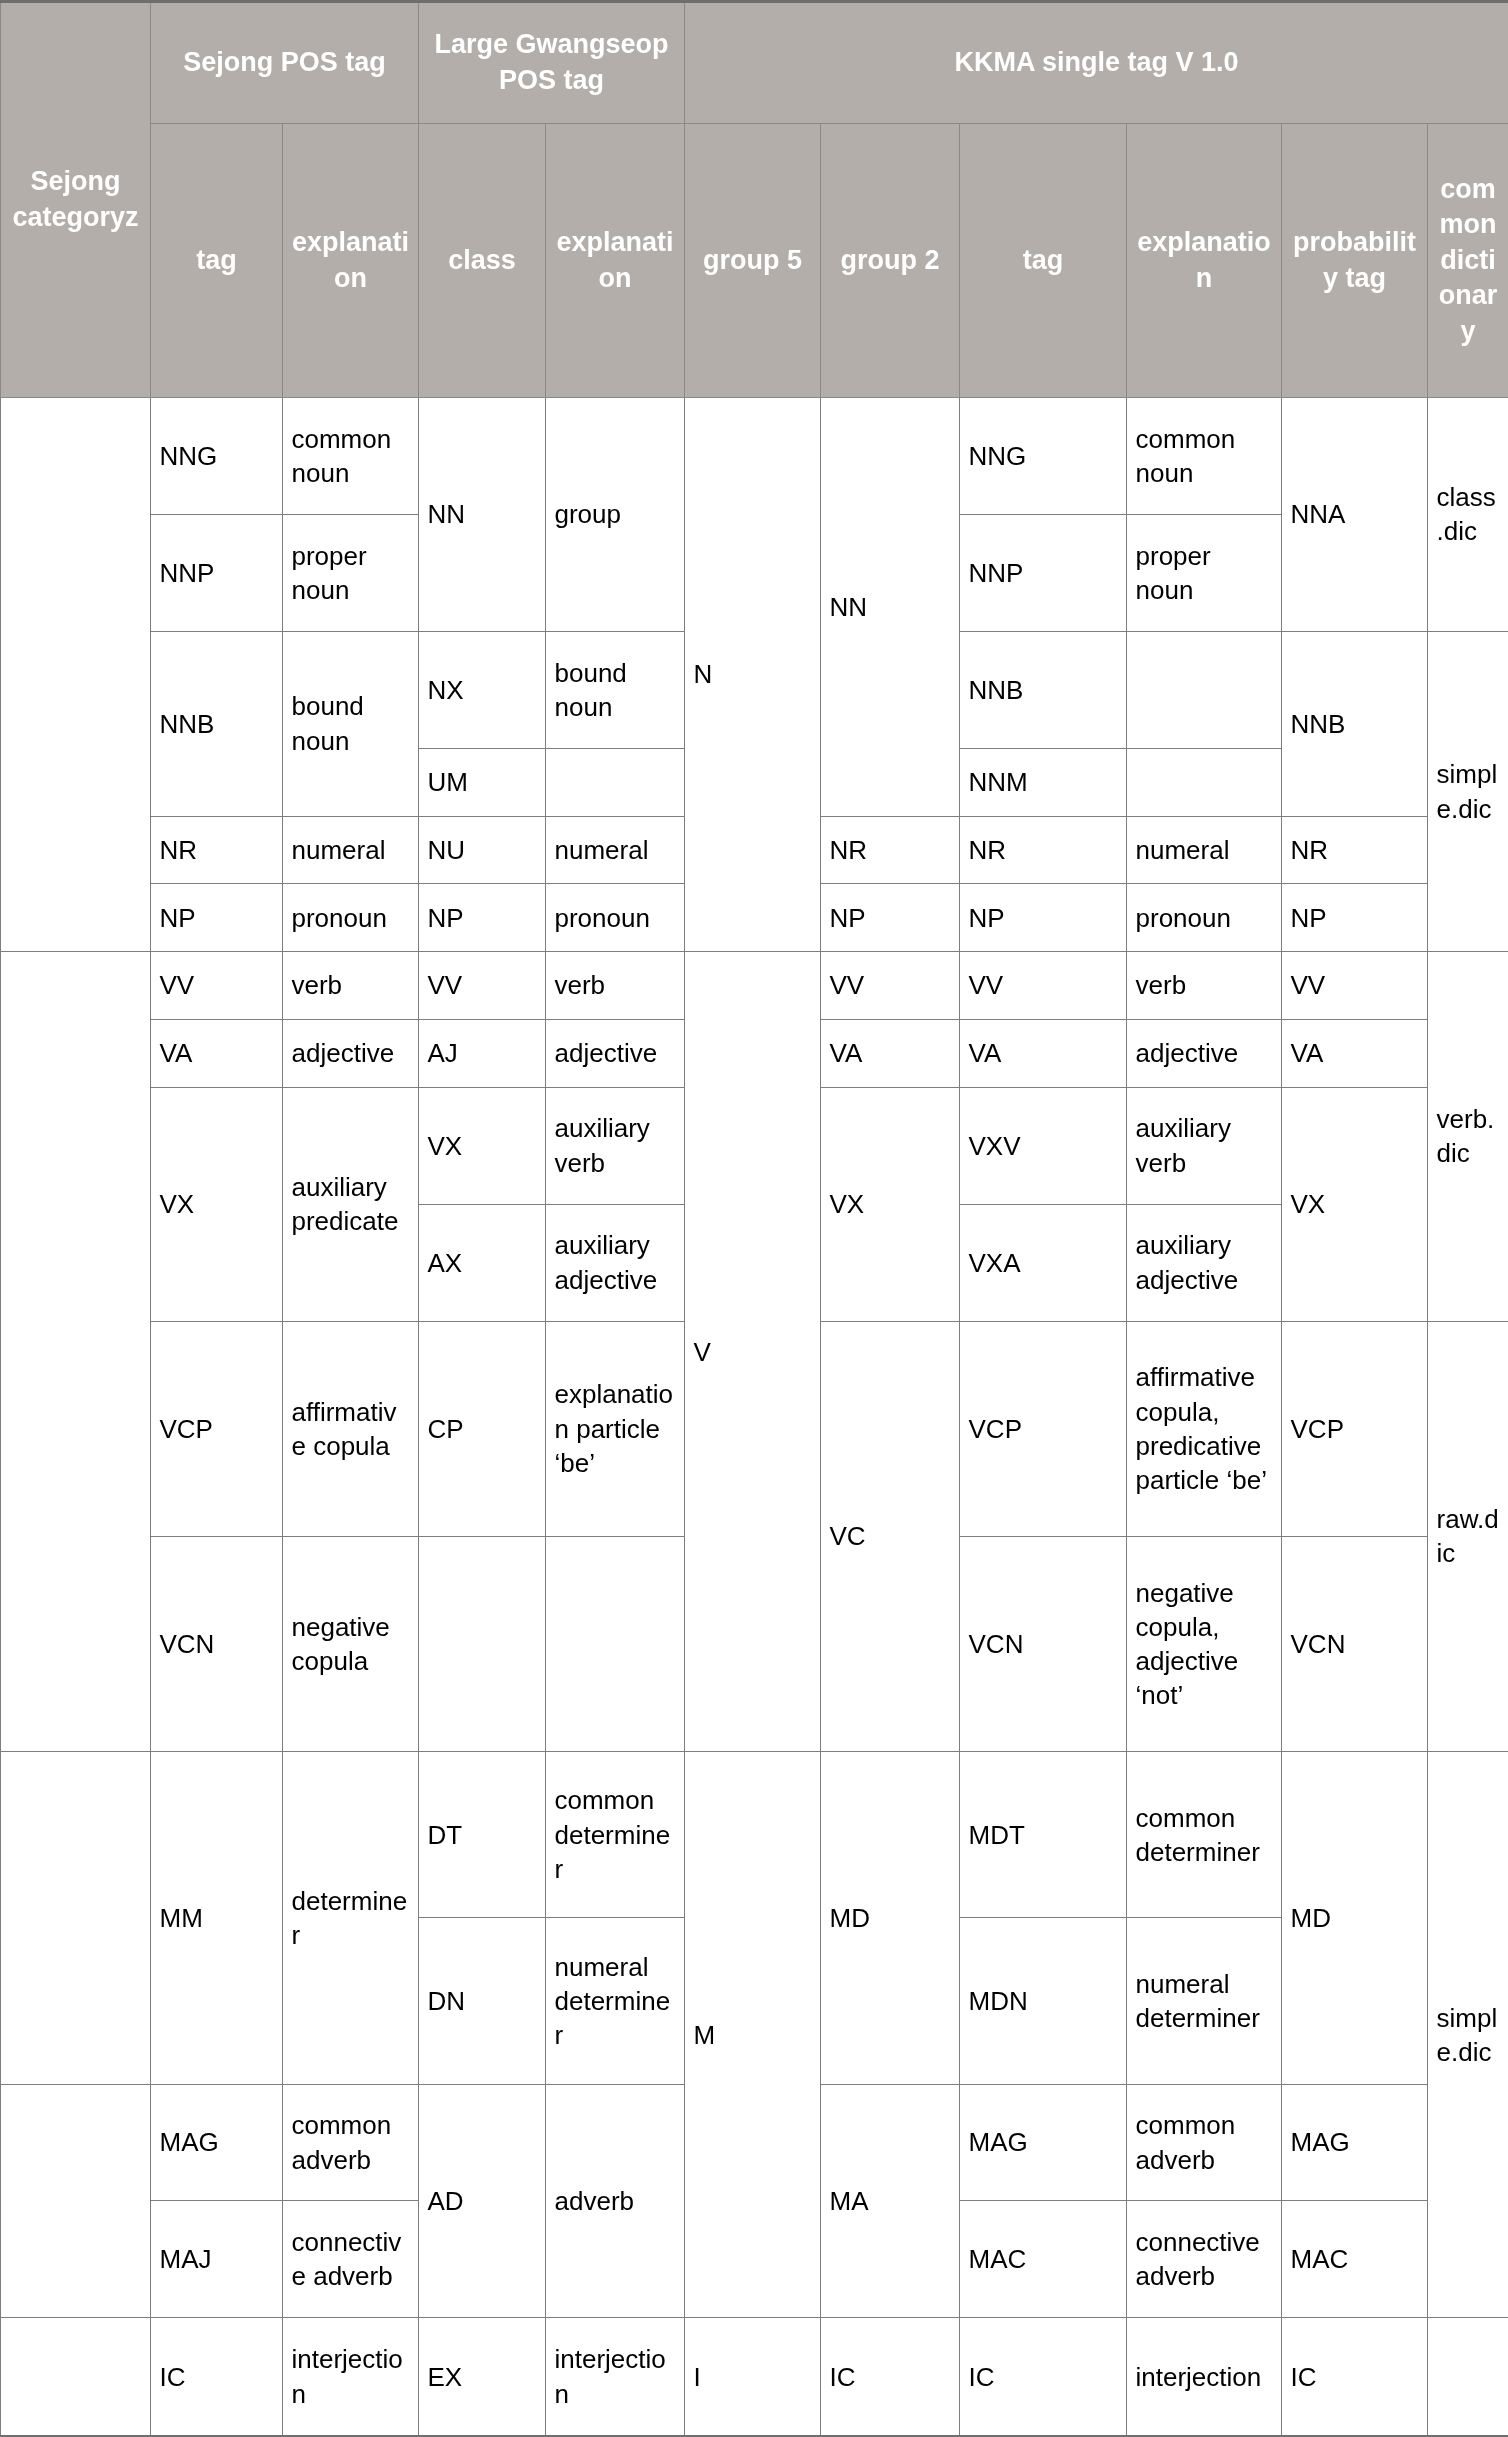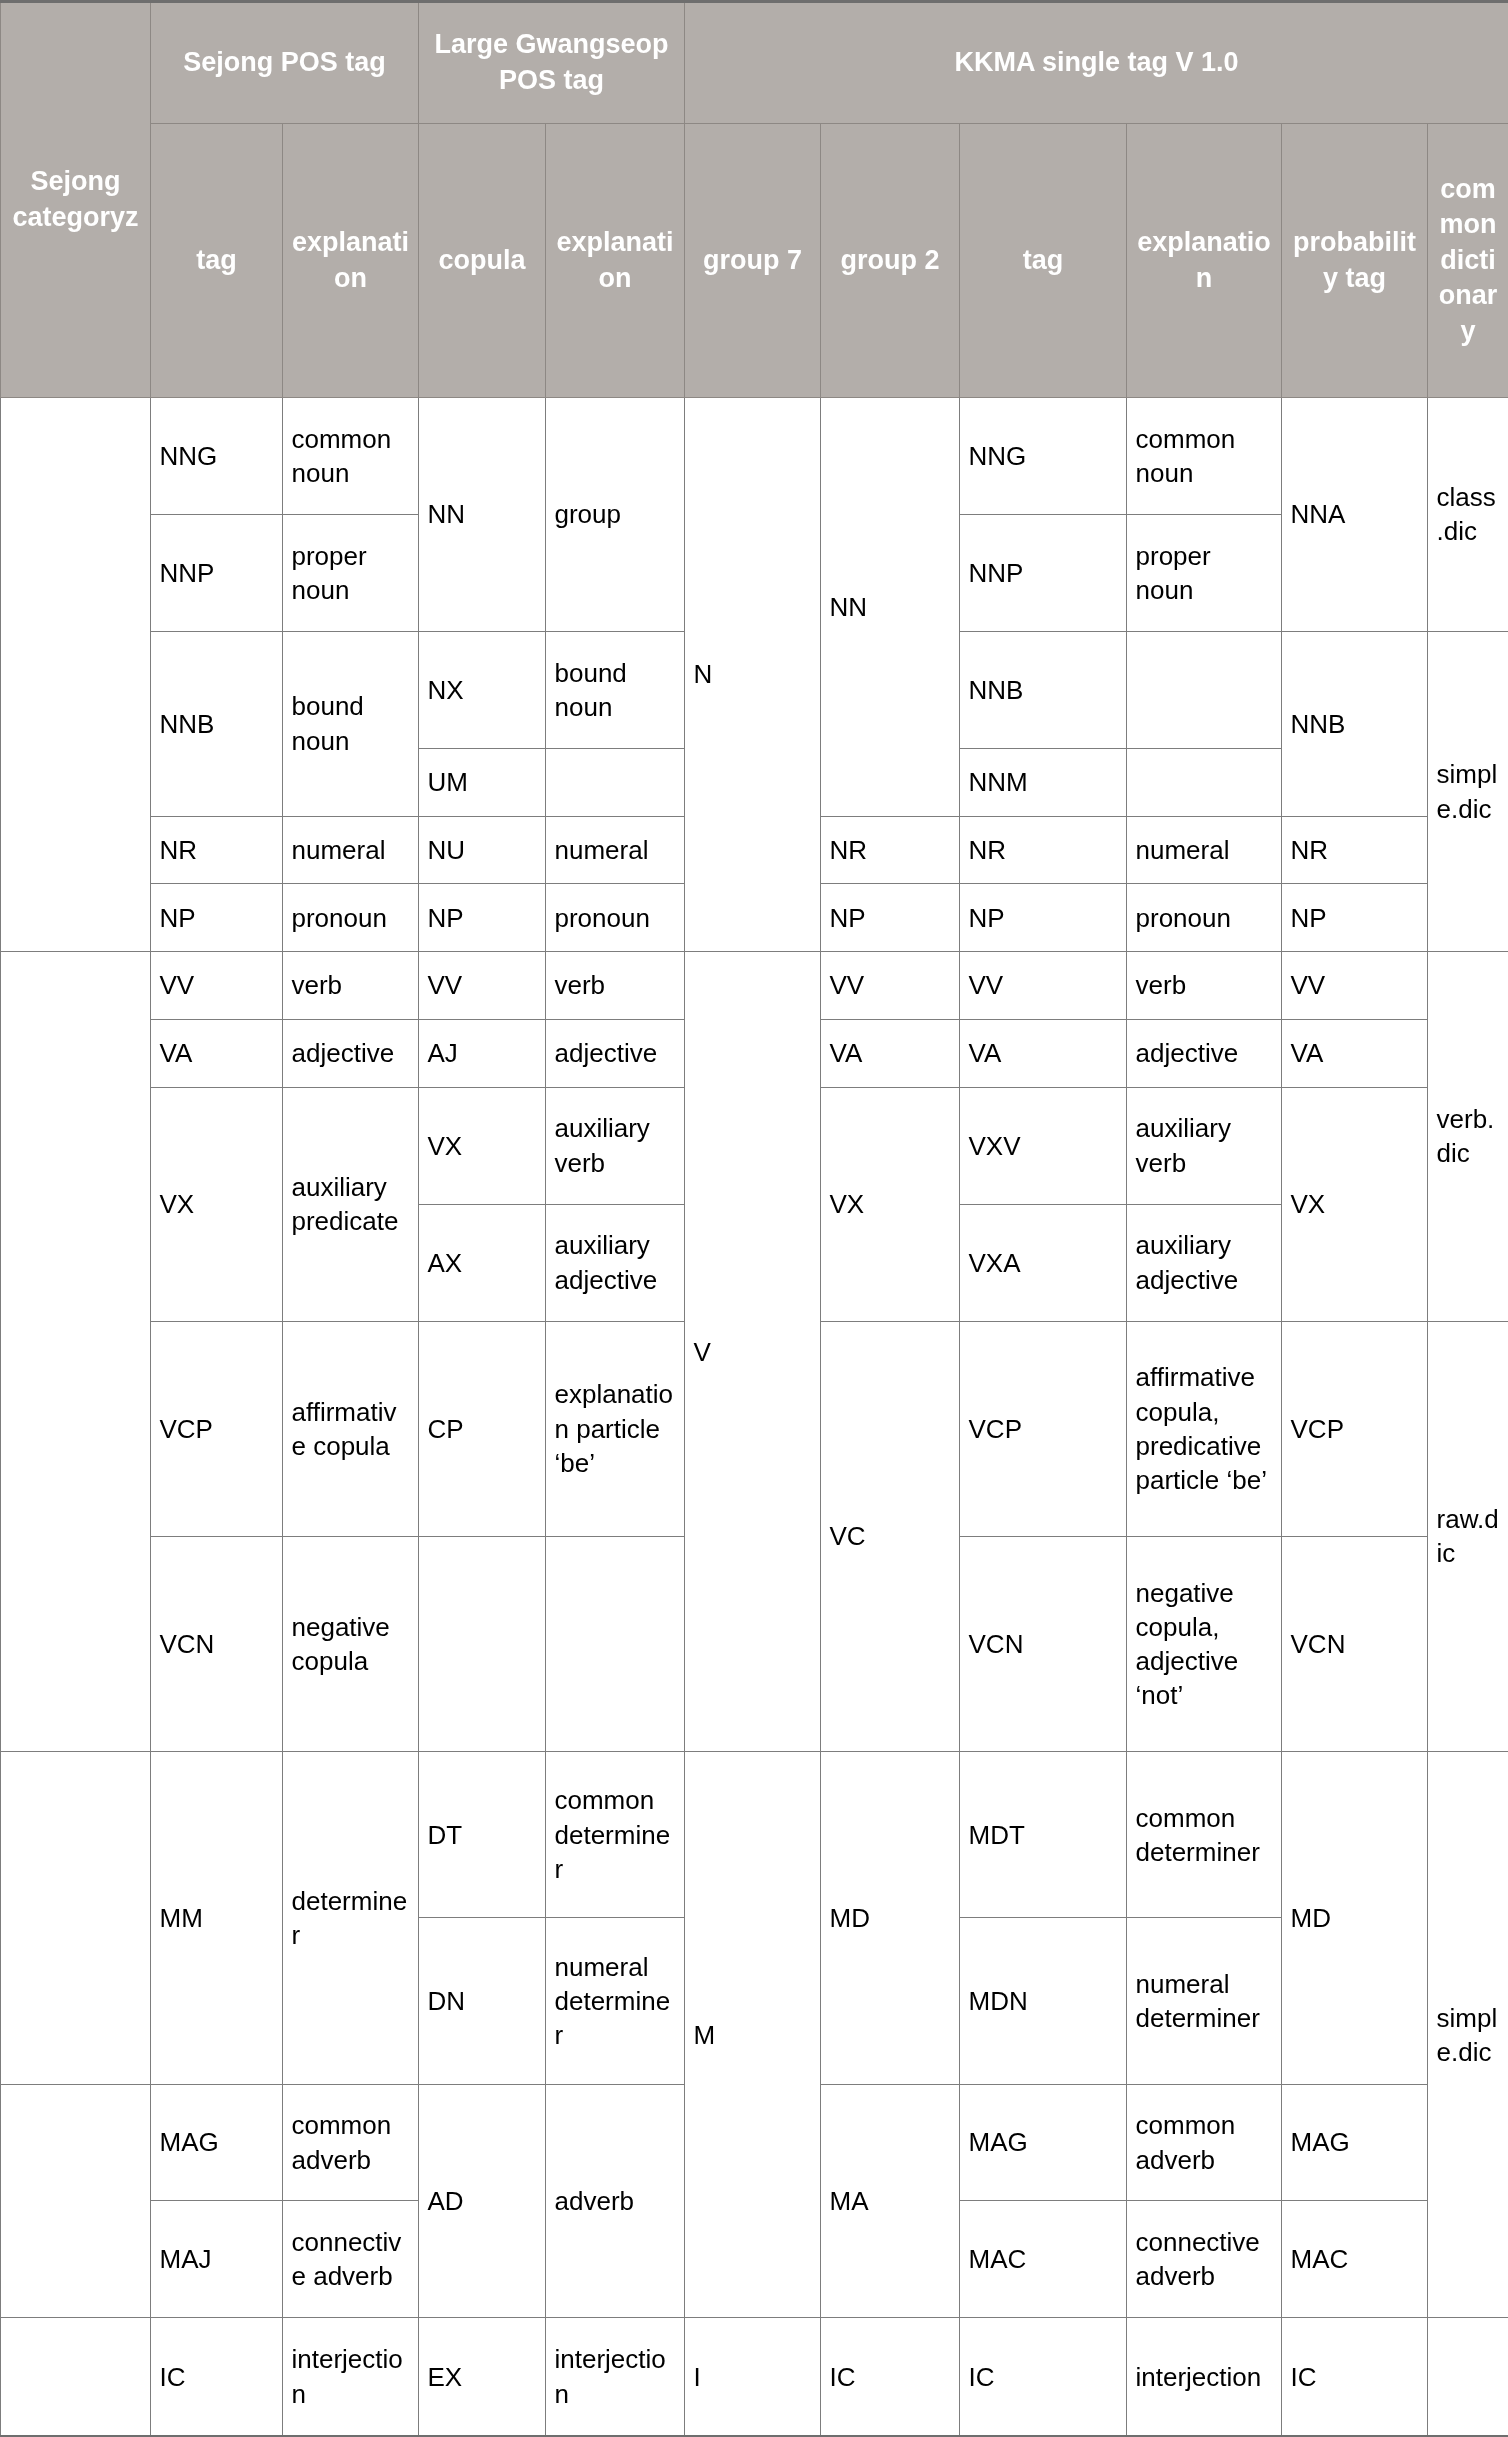--- a/index.html
+++ b/index.html
@@ -86,23 +86,23 @@
 
   <tr>
     <th rowspan="2">Sejong categoryz</th>
     <th colspan="2">Sejong POS tag</th>
     <th colspan="2">Large Gwangseop POS tag</th>
     <th colspan="6">KKMA single tag V 1.0</th>
   </tr>
   <tr>
     <th class="sub">tag</th>
     <th class="sub">explanation</th>
-    <th class="sub">copula</th>
+    <th class="sub">class</th>
     <th class="sub">explanation</th>
-    <th class="sub">group 7</th>
+    <th class="sub">group 5</th>
     <th class="sub">group 2</th>
     <th class="sub">tag</th>
     <th class="sub">explanation</th>
     <th class="sub">probability tag</th>
     <th class="sub" colspan="2">common dictionary</th>
   </tr>
 
   <tr>
     <td class="catcell" rowspan="6">substantive</td>
     <td>NNG</td>

